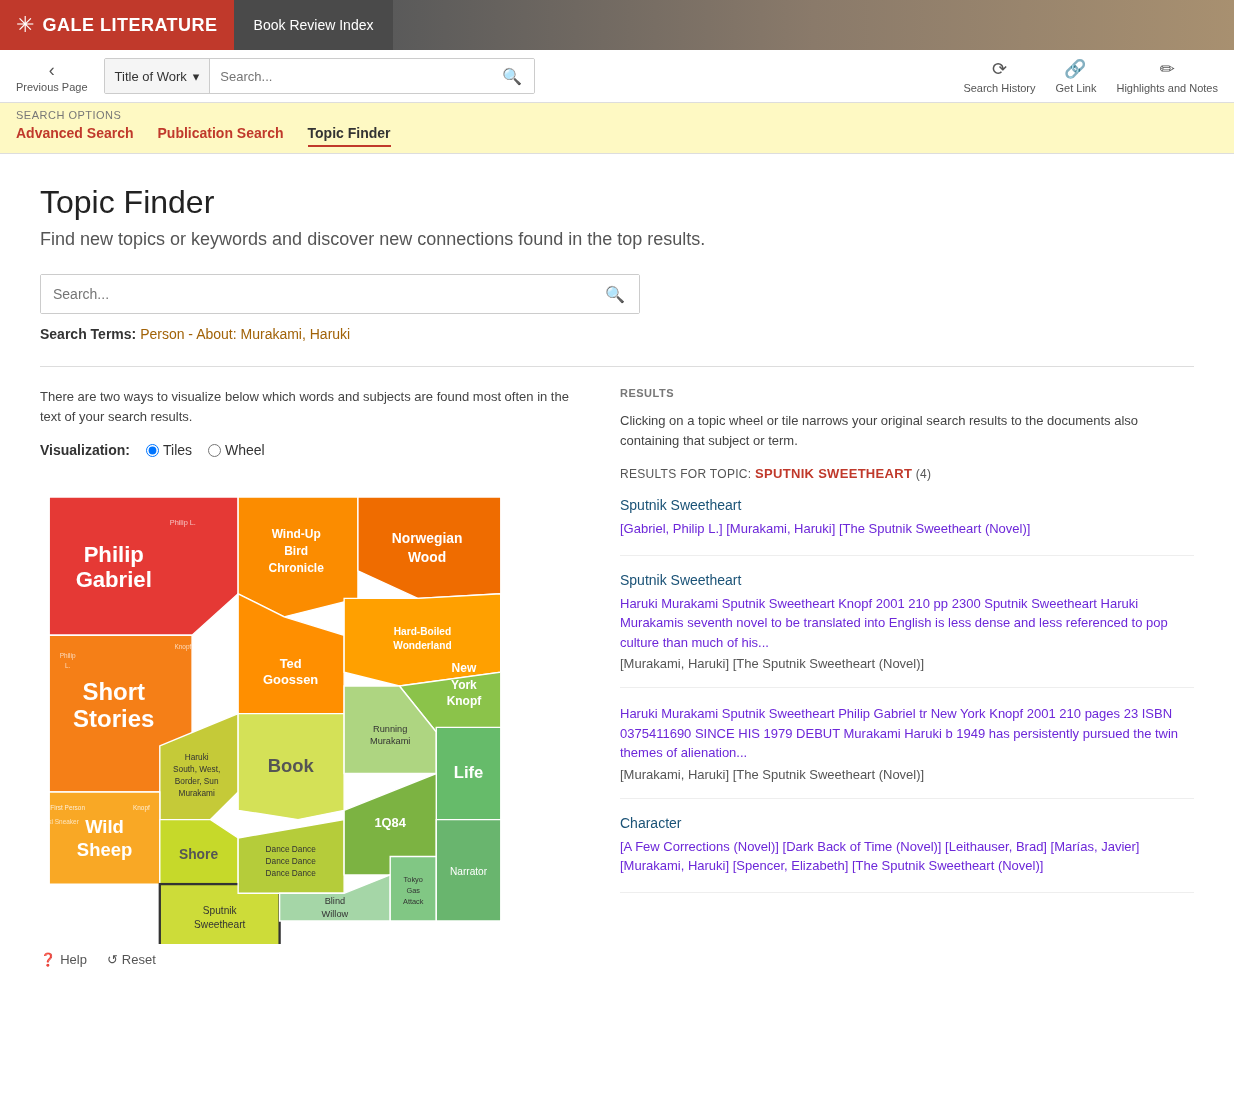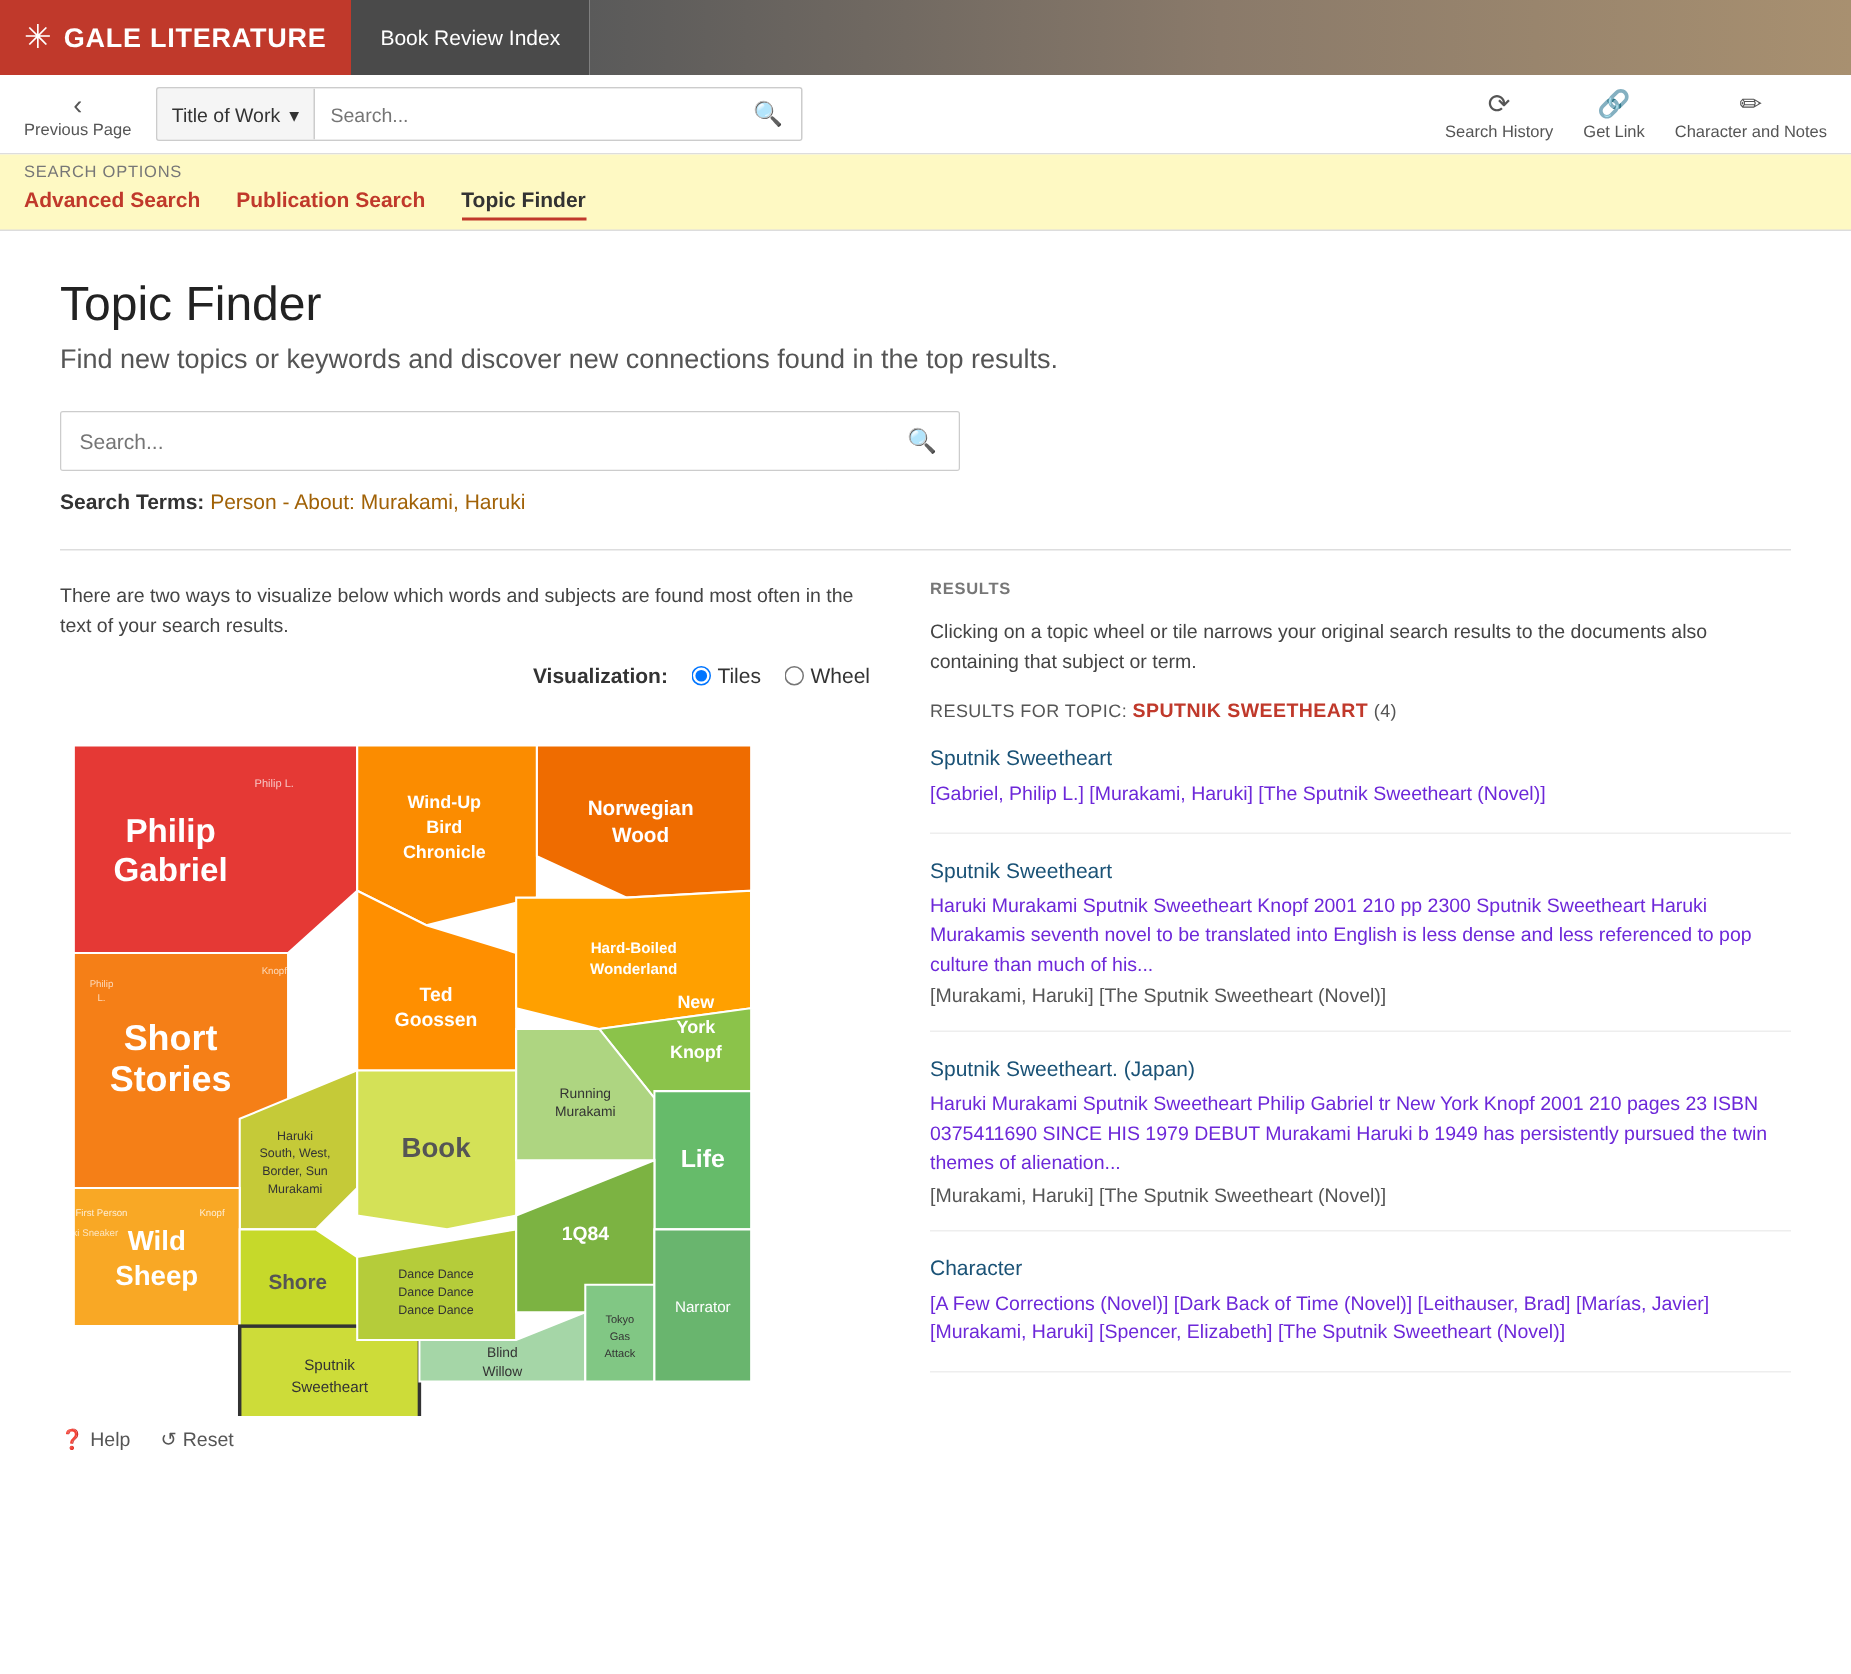--- a/index.html
+++ b/index.html
@@ -46,21 +46,21 @@
     .search-terms { font-size: 14px; color: #333; margin-bottom: 24px; }
     .search-terms-label { font-weight: bold; }
     .search-terms-value { color: #a16207; }
 
     
     .content-area { display: flex; gap: 40px; border-top: 1px solid #ddd; padding-top: 20px; }
 
     
     .visualization-panel { flex: 0 0 540px; }
     .viz-desc { font-size: 13px; color: #444; margin-bottom: 16px; line-height: 1.5; }
-    .viz-controls { display: flex; align-items: center; margin-bottom: 16px; gap: 16px; justify-content: flex-end; }
+    .viz-controls { display: flex; align-items: center; margin-bottom: 16px; gap: 16px; }
     .viz-label { font-weight: bold; font-size: 14px; }
     .viz-radio-group { display: flex; align-items: center; gap: 16px; }
     .viz-radio { display: flex; align-items: center; gap: 4px; cursor: pointer; font-size: 14px; }
 
     
     .tile-map { position: relative; width: 470px; height: 470px; }
     .tile-map svg { width: 100%; height: 100%; }
 
     
     .viz-footer { display: flex; align-items: center; gap: 20px; margin-top: 8px; font-size: 13px; color: #555; }
@@ -106,21 +106,21 @@
     <a class="toolbar-action">
       <span class="toolbar-action-icon">⟳</span>
       <span>Search History</span>
     </a>
     <a class="toolbar-action">
       <span class="toolbar-action-icon">🔗</span>
       <span>Get Link</span>
     </a>
     <a class="toolbar-action">
       <span class="toolbar-action-icon">✏</span>
-      <span>Character and Notes</span>
+      <span>Highlights and Notes</span>
     </a>
   </div>
 </div>
 
 <div class="search-options">
   <div class="search-options-label">SEARCH OPTIONS</div>
   <div class="search-options-nav">
     <a href="#" class="">Advanced Search</a>
     <a href="#" class="">Publication Search</a>
     <a href="#" class="active">Topic Finder</a>
@@ -273,21 +273,20 @@
         <div class="result-meta">[Gabriel, Philip L.] [Murakami, Haruki] [The Sputnik Sweetheart (Novel)]</div>
       </div>
 
       <div class="result-item">
         <a class="result-title" href="#">Sputnik Sweetheart</a>
         <div class="result-meta">Haruki Murakami Sputnik Sweetheart Knopf 2001 210 pp 2300 Sputnik Sweetheart Haruki Murakamis seventh novel to be translated into English is less dense and less referenced to pop culture than much of his...</div>
         <div class="result-citation">[Murakami, Haruki] [The Sputnik Sweetheart (Novel)]</div>
       </div>
 
       <div class="result-item">
-        <a class="result-title" href="#">Sputnik Sweetheart. (Japan)</a>
         <div class="result-meta">Haruki Murakami Sputnik Sweetheart Philip Gabriel tr New York Knopf 2001 210 pages 23 ISBN 0375411690 SINCE HIS 1979 DEBUT Murakami Haruki b 1949 has persistently pursued the twin themes of alienation...</div>
         <div class="result-citation">[Murakami, Haruki] [The Sputnik Sweetheart (Novel)]</div>
       </div>
 
       <div class="result-item">
         <a class="result-title" href="#">Character</a>
         <div class="result-meta">[A Few Corrections (Novel)] [Dark Back of Time (Novel)] [Leithauser, Brad] [Marías, Javier] [Murakami, Haruki] [Spencer, Elizabeth] [The Sputnik Sweetheart (Novel)]</div>
       </div>
     </div>
 

